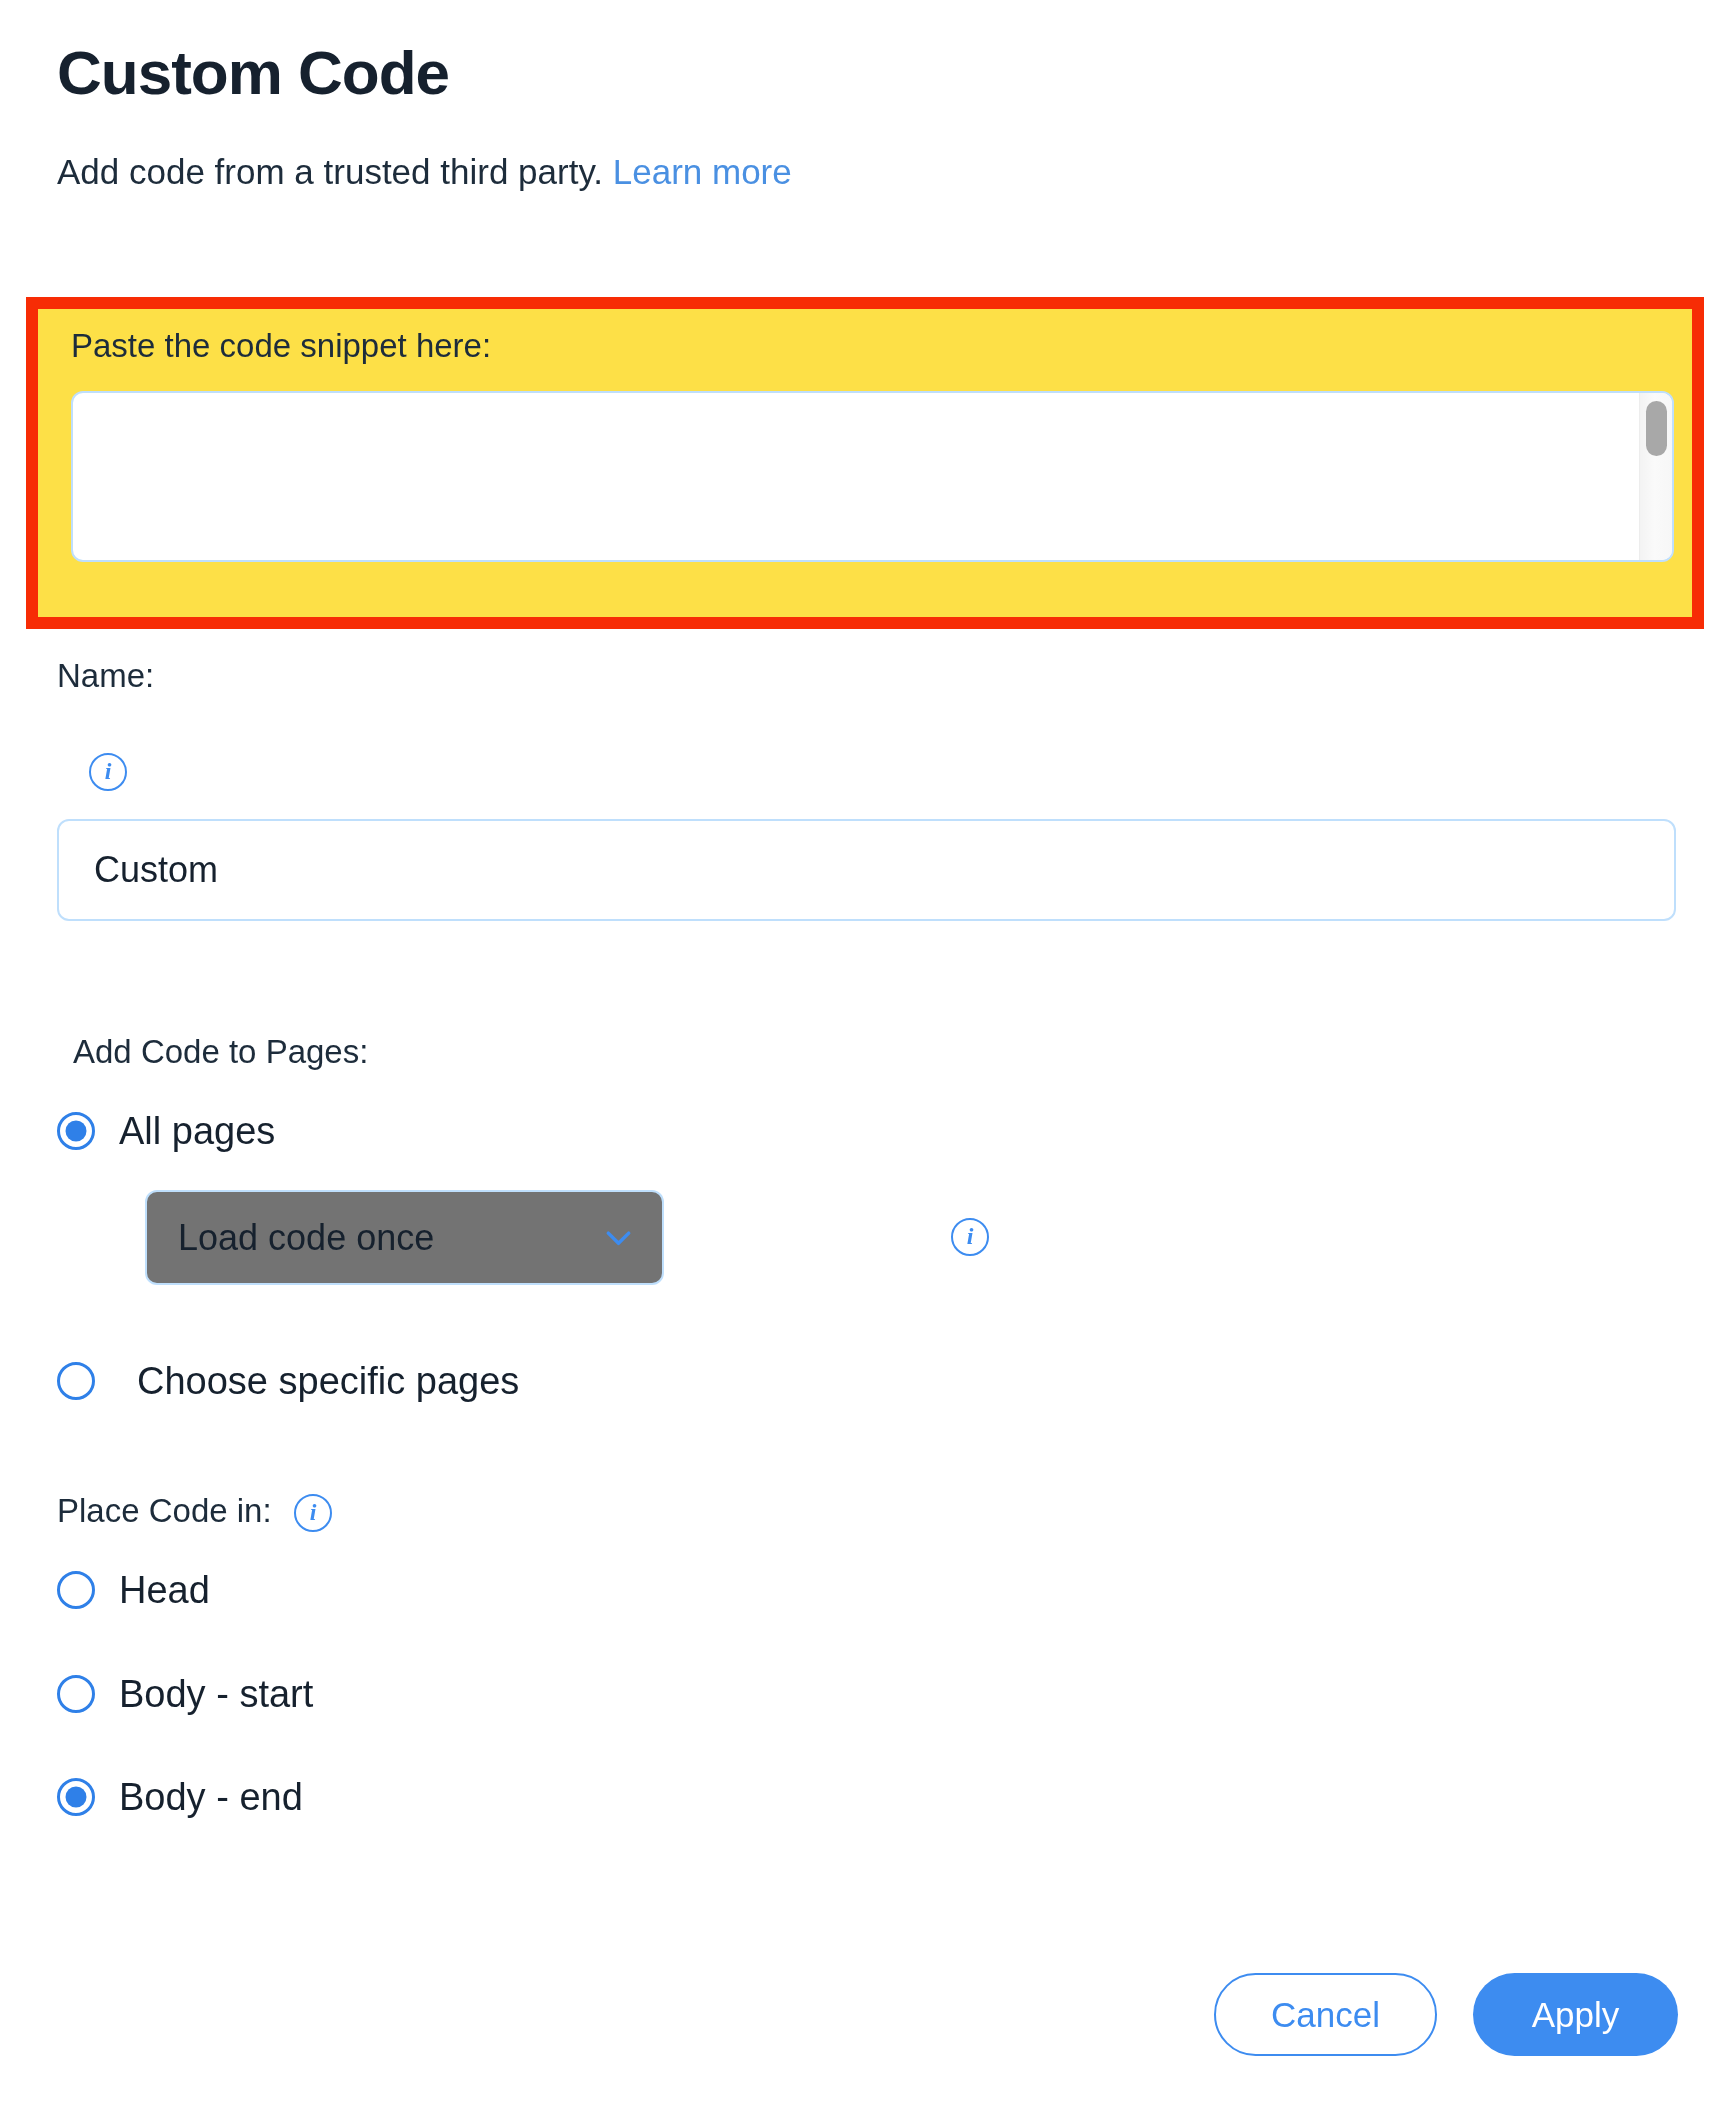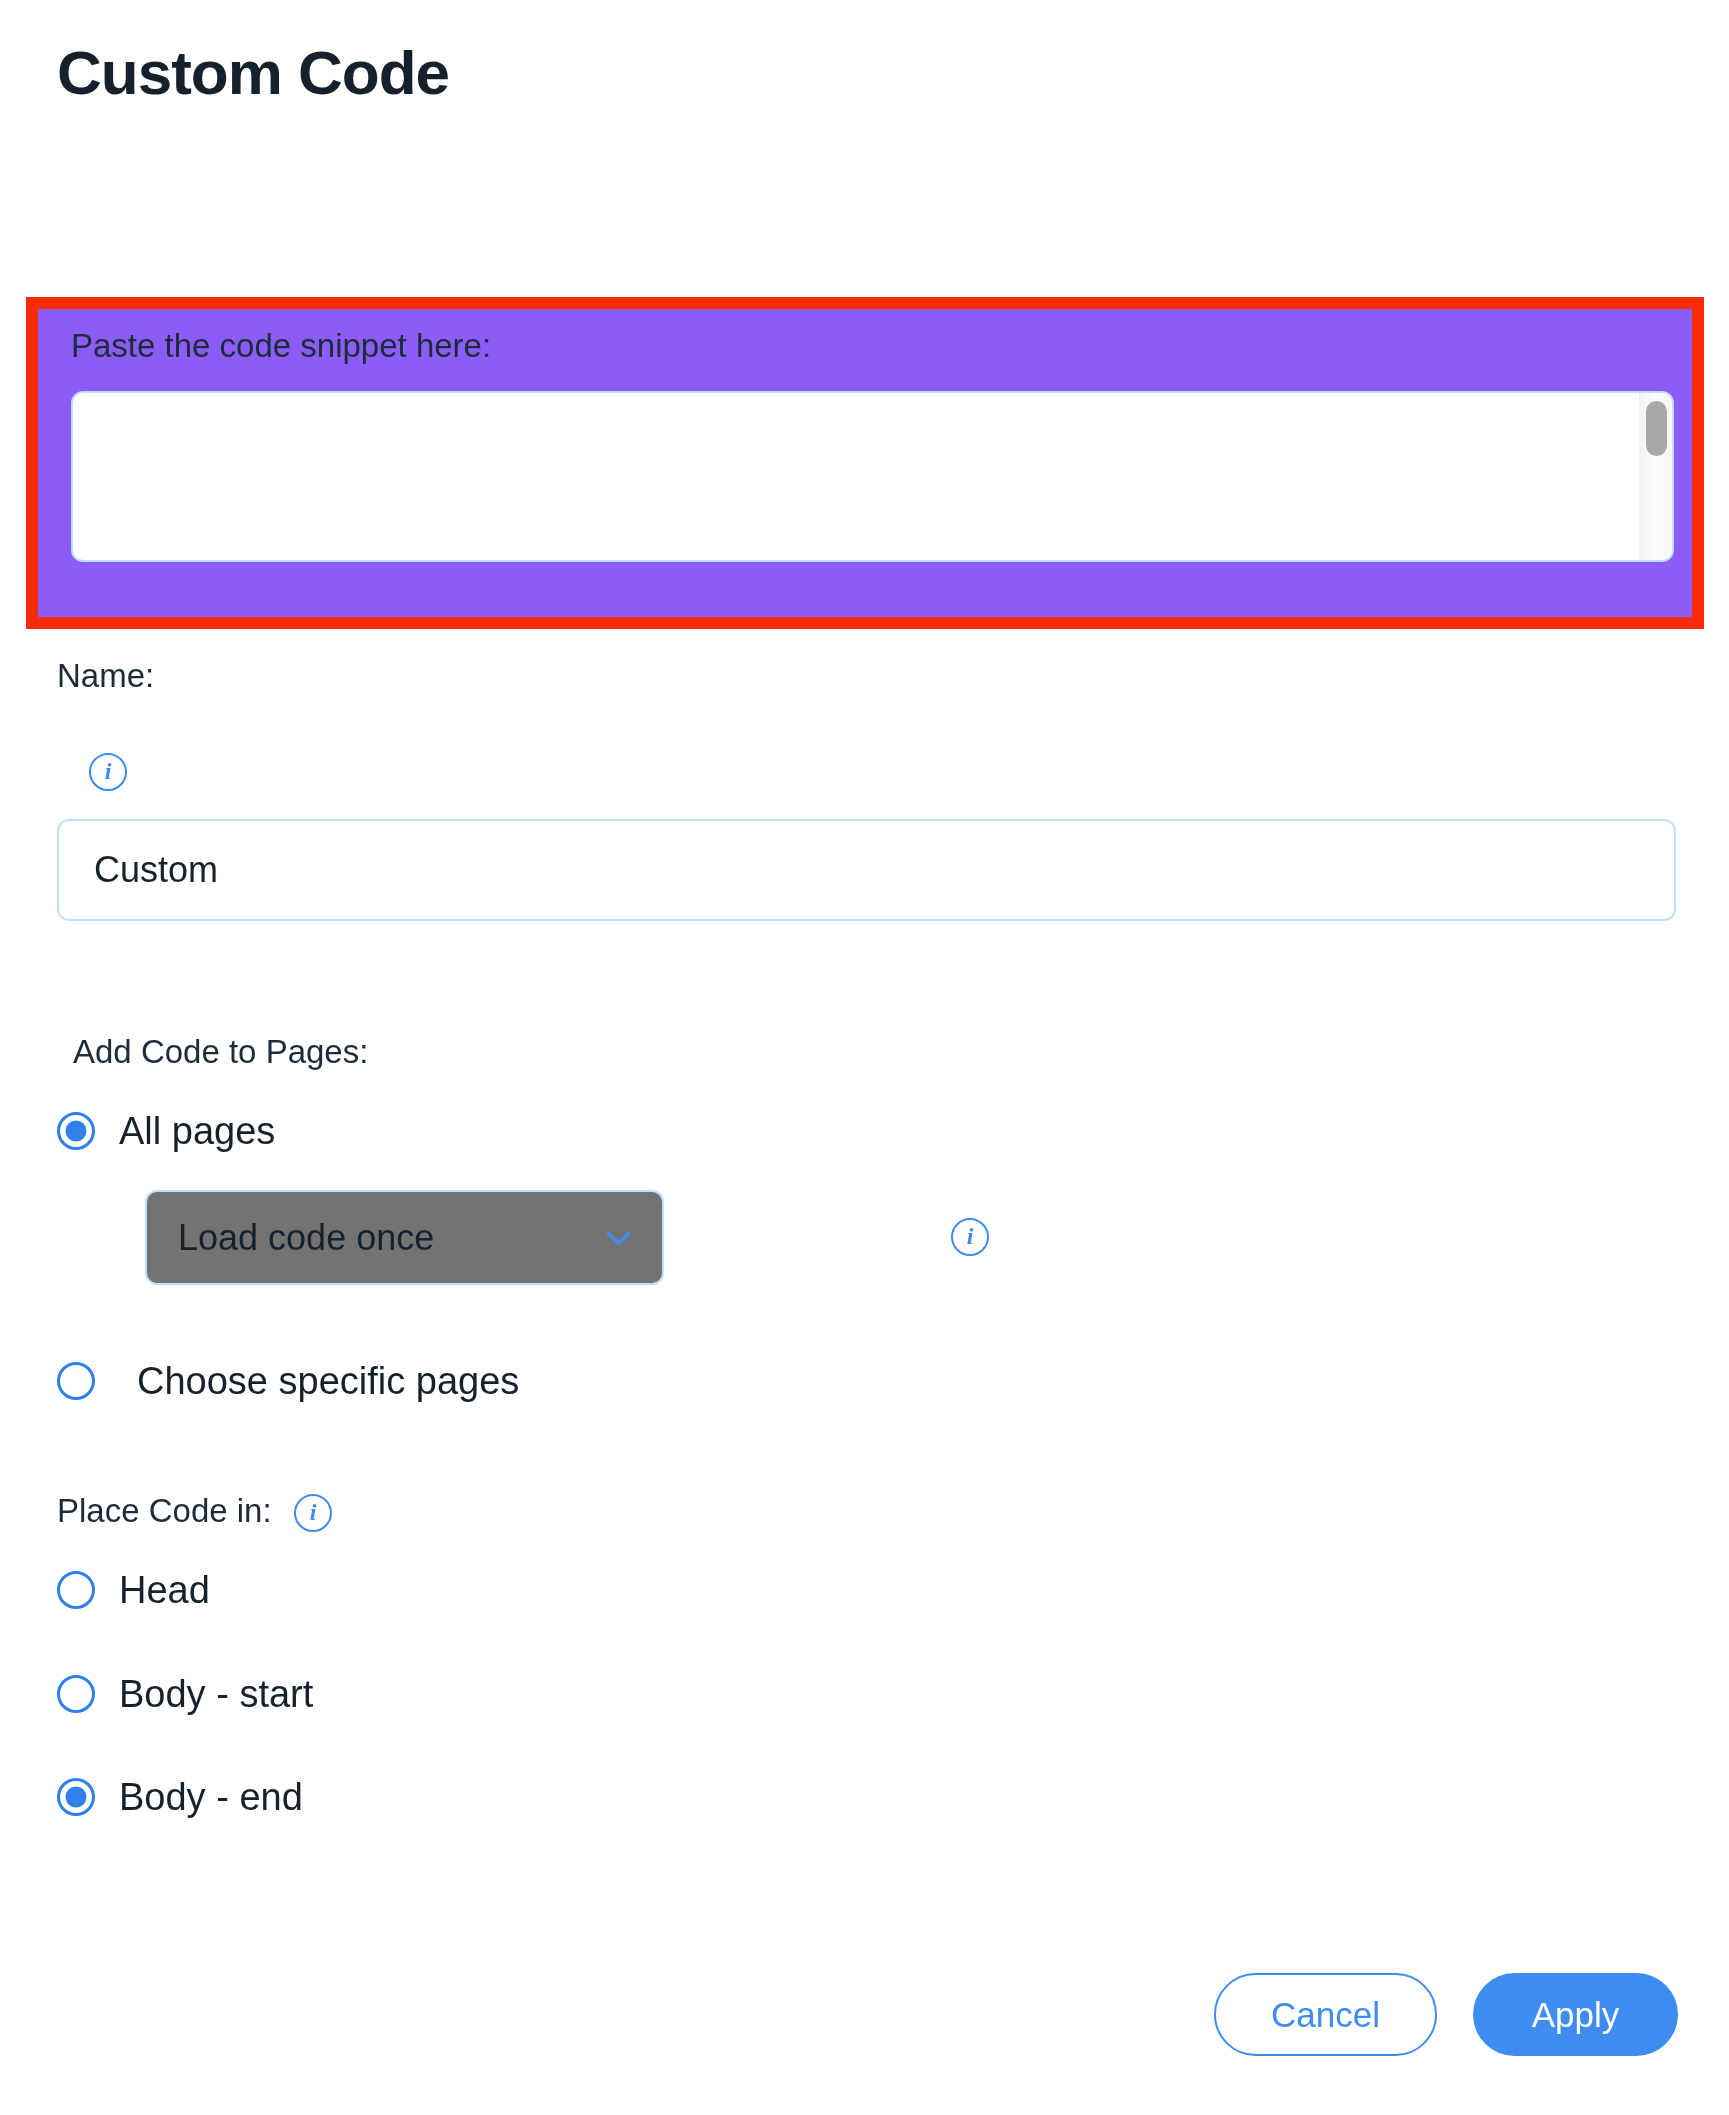--- a/index.html
+++ b/index.html
@@ -48,21 +48,21 @@
   }
 
   
   .snippet-highlight {
     position: absolute;
     left: 26px;
     top: 297px;
     width: 1678px;
     height: 332px;
     border: 12px solid #f72c05;
-    background: #8b5cf6;
+    background: #fde047;
   }
 
   .snippet-label {
     position: absolute;
     left: 33px;
     top: 20px;
     font-size: 33px;
     color: #1d2c3b;
     line-height: 1;
     white-space: nowrap;
@@ -292,20 +292,24 @@
     color: #ffffff;
   }
 </style>
 </head>
 <body>
 
 <div class="page">
 
   <h1 class="page-title">Custom Code</h1>
 
+  <div class="subtitle">
+    <span>Add code from a trusted third party.</span>
+    <span class="learn-more">Learn more</span>
+  </div>
 
   <div class="snippet-highlight">
     <div class="snippet-label">Paste the code snippet here:</div>
 
     <div class="snippet-textarea-wrap">
       <textarea class="snippet-textarea" placeholder="" style=""></textarea>
       <div class="snippet-scrollbar">
         <div class="snippet-scrollbar-thumb"></div>
       </div>
     </div>

